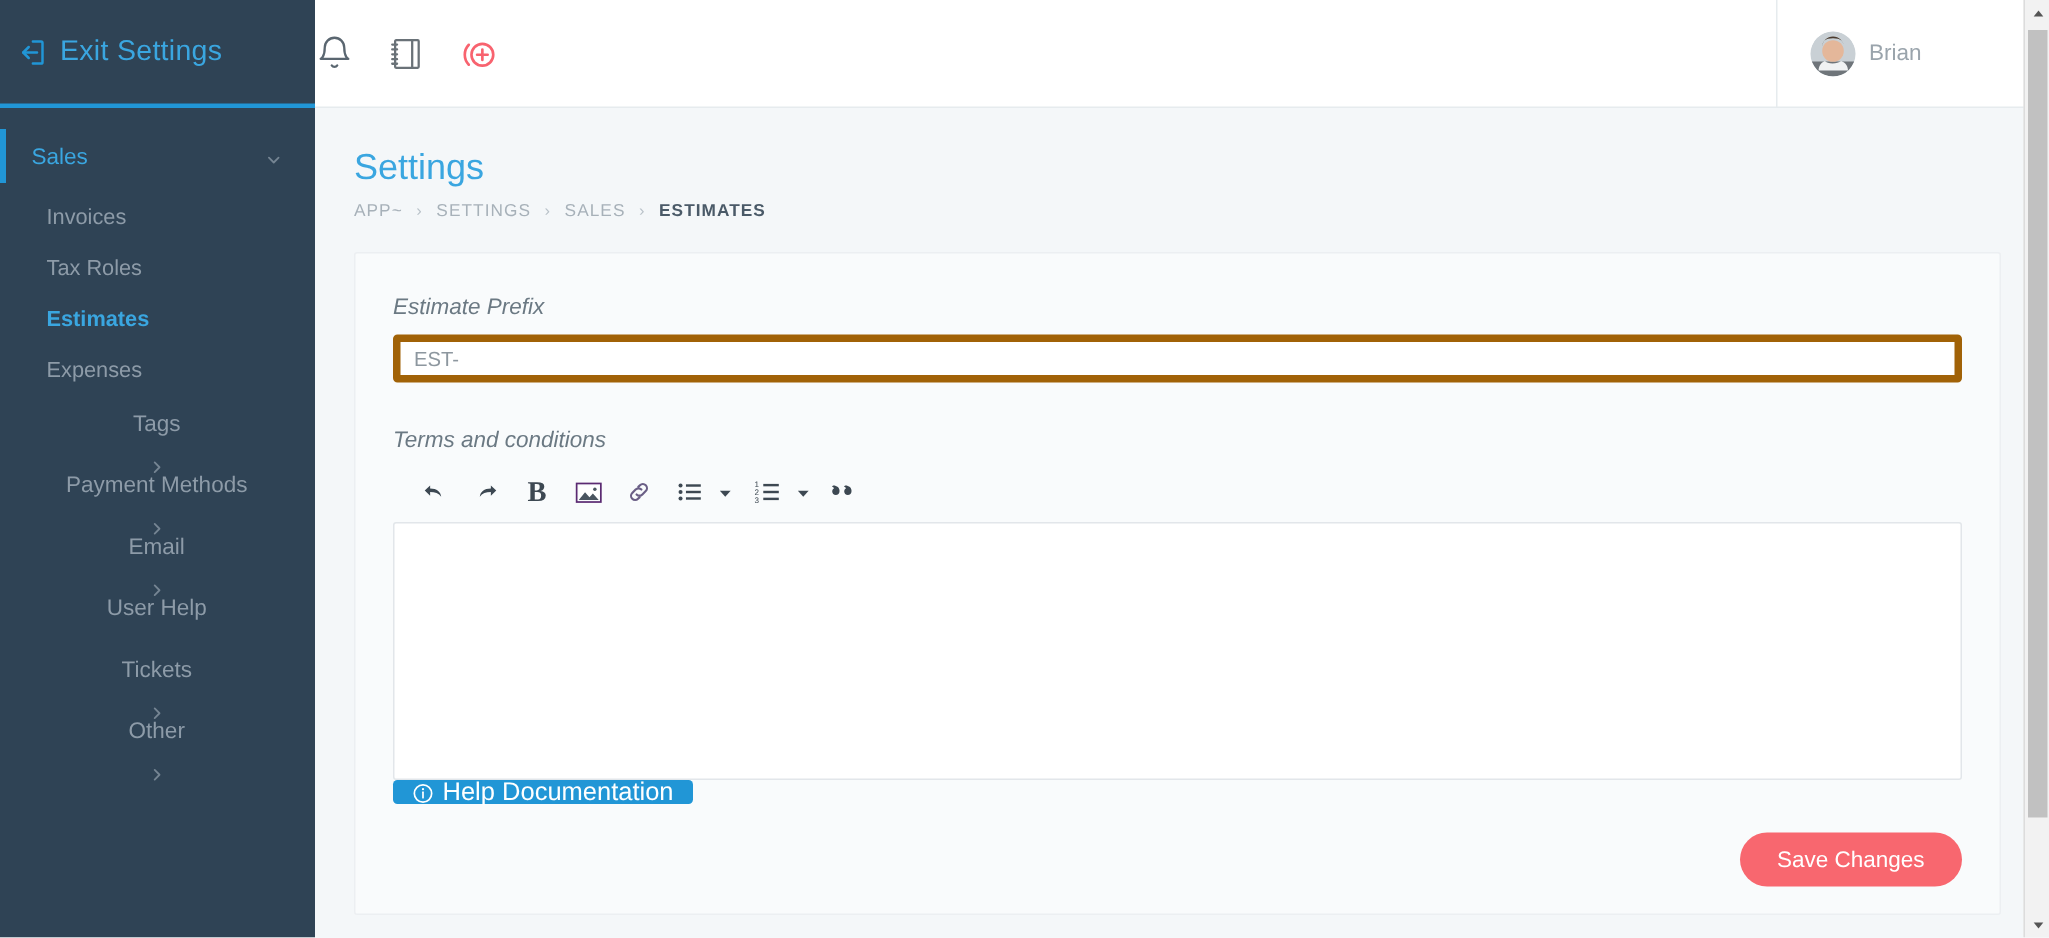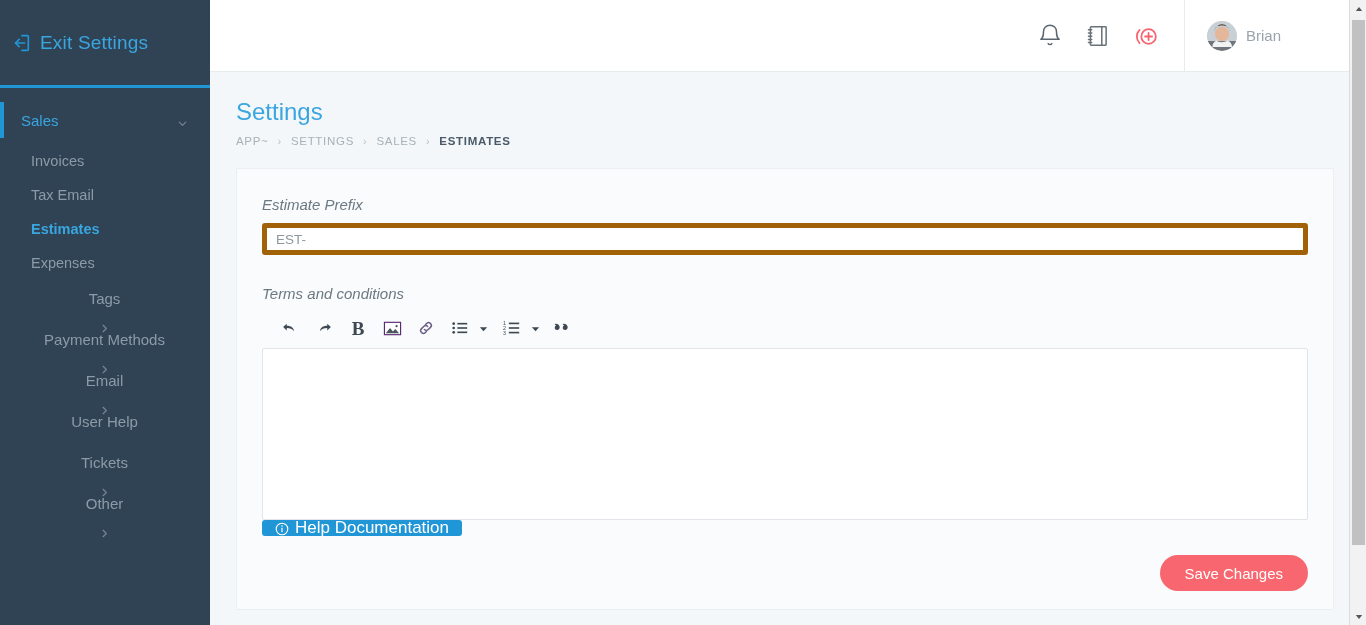--- a/index.html
+++ b/index.html
@@ -13,21 +13,21 @@
 
   
   .sidebar {
     width: 210px; height: 625px;
     background: #2f4355;
     flex: 0 0 210px;
     position: relative;
     overflow: hidden;
   }
   .exit-row {
-    height: 88px;
+    height: 72px;
     display: flex; align-items: center;
     padding-left: 10px;
     border-bottom: 3px solid #2196d6;
     cursor: pointer;
   }
   .exit-icon { width: 22px; height: 22px; margin-right: 8px; flex: 0 0 22px; display:block; }
   .exit-label {
     color: #3aa6e0; font-size: 19px; letter-spacing: .2px;
   }
   .nav { padding-top: 14px; }
@@ -57,21 +57,21 @@
     position: relative;
     display: flex; align-items: center; justify-content: space-between;
     height: 41px; padding: 0 22px 0 21px;
     font-size: 15px; color: #8d9ba8; cursor: pointer; flex-direction: column;
   }
 
   
   .main { flex: 1 1 auto; height: 625px; position: relative; background: #f4f7f9; }
   .topbar {
     height: 72px; background: #ffffff;
-    display: flex; align-items: center; justify-content: flex-end;
+    display: flex; align-items: center; justify-content: space-between;
     border-bottom: 1px solid #e6ebee;
     padding-right: 0;
   }
   .topbar-icons {
     display: flex; align-items: center; gap: 22px;
     padding-right: 25px;
   }
   .ticon { width: 26px; height: 26px; cursor: pointer; display:block; }
   .user-box {
     display: flex; align-items: center; gap: 9px;
@@ -206,21 +206,21 @@
             <path d="M2.5 4.5L6 8l3.5-3.5"></path>
           </svg>
         </span>
       </div>
 
       <div class="nav-sub">
         <div class="nav-sub-item">
           <span>Invoices</span>
         </div>
         <div class="nav-sub-item">
-          <span>Tax Email</span>
+          <span>Tax Roles</span>
         </div>
         <div class="nav-sub-item current">
           <span>Estimates</span>
         </div>
         <div class="nav-sub-item">
           <span>Expenses</span>
         </div>
       </div>
 
       <div class="nav-item-plain">

